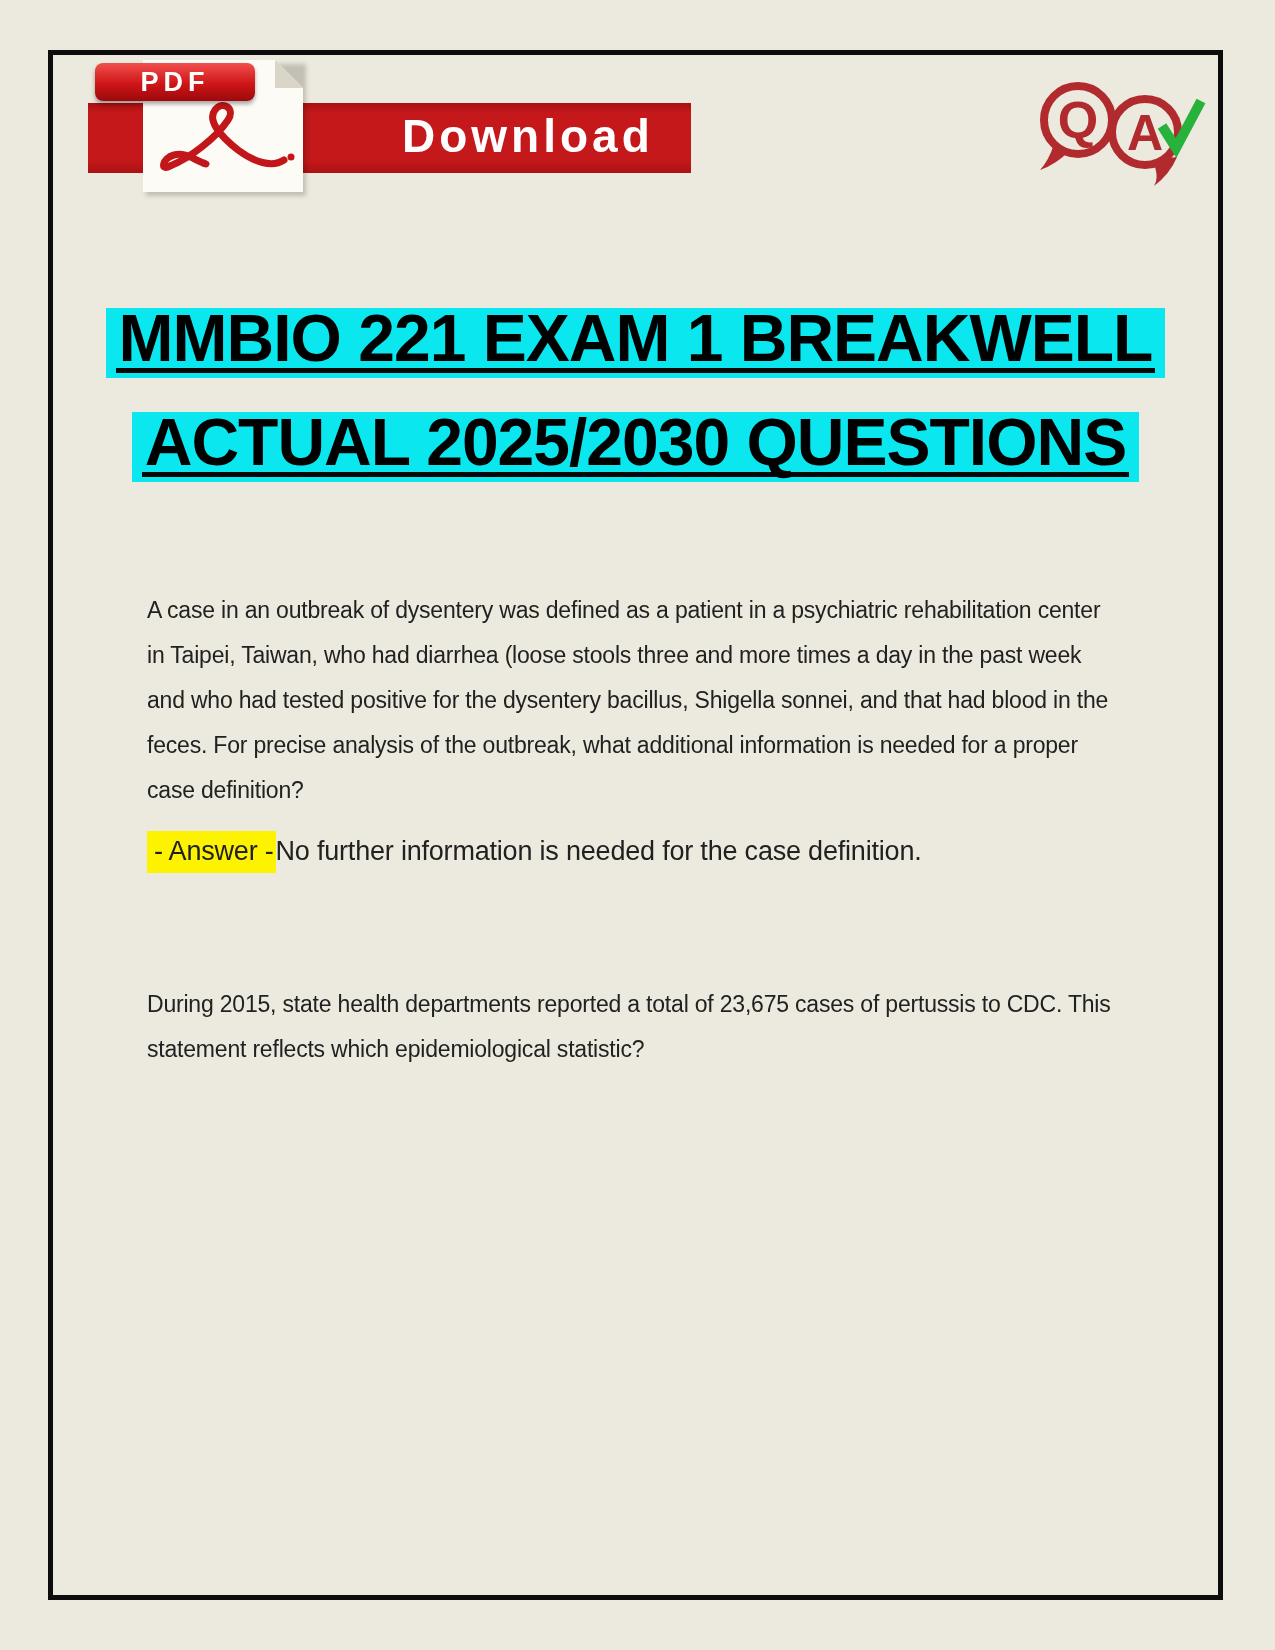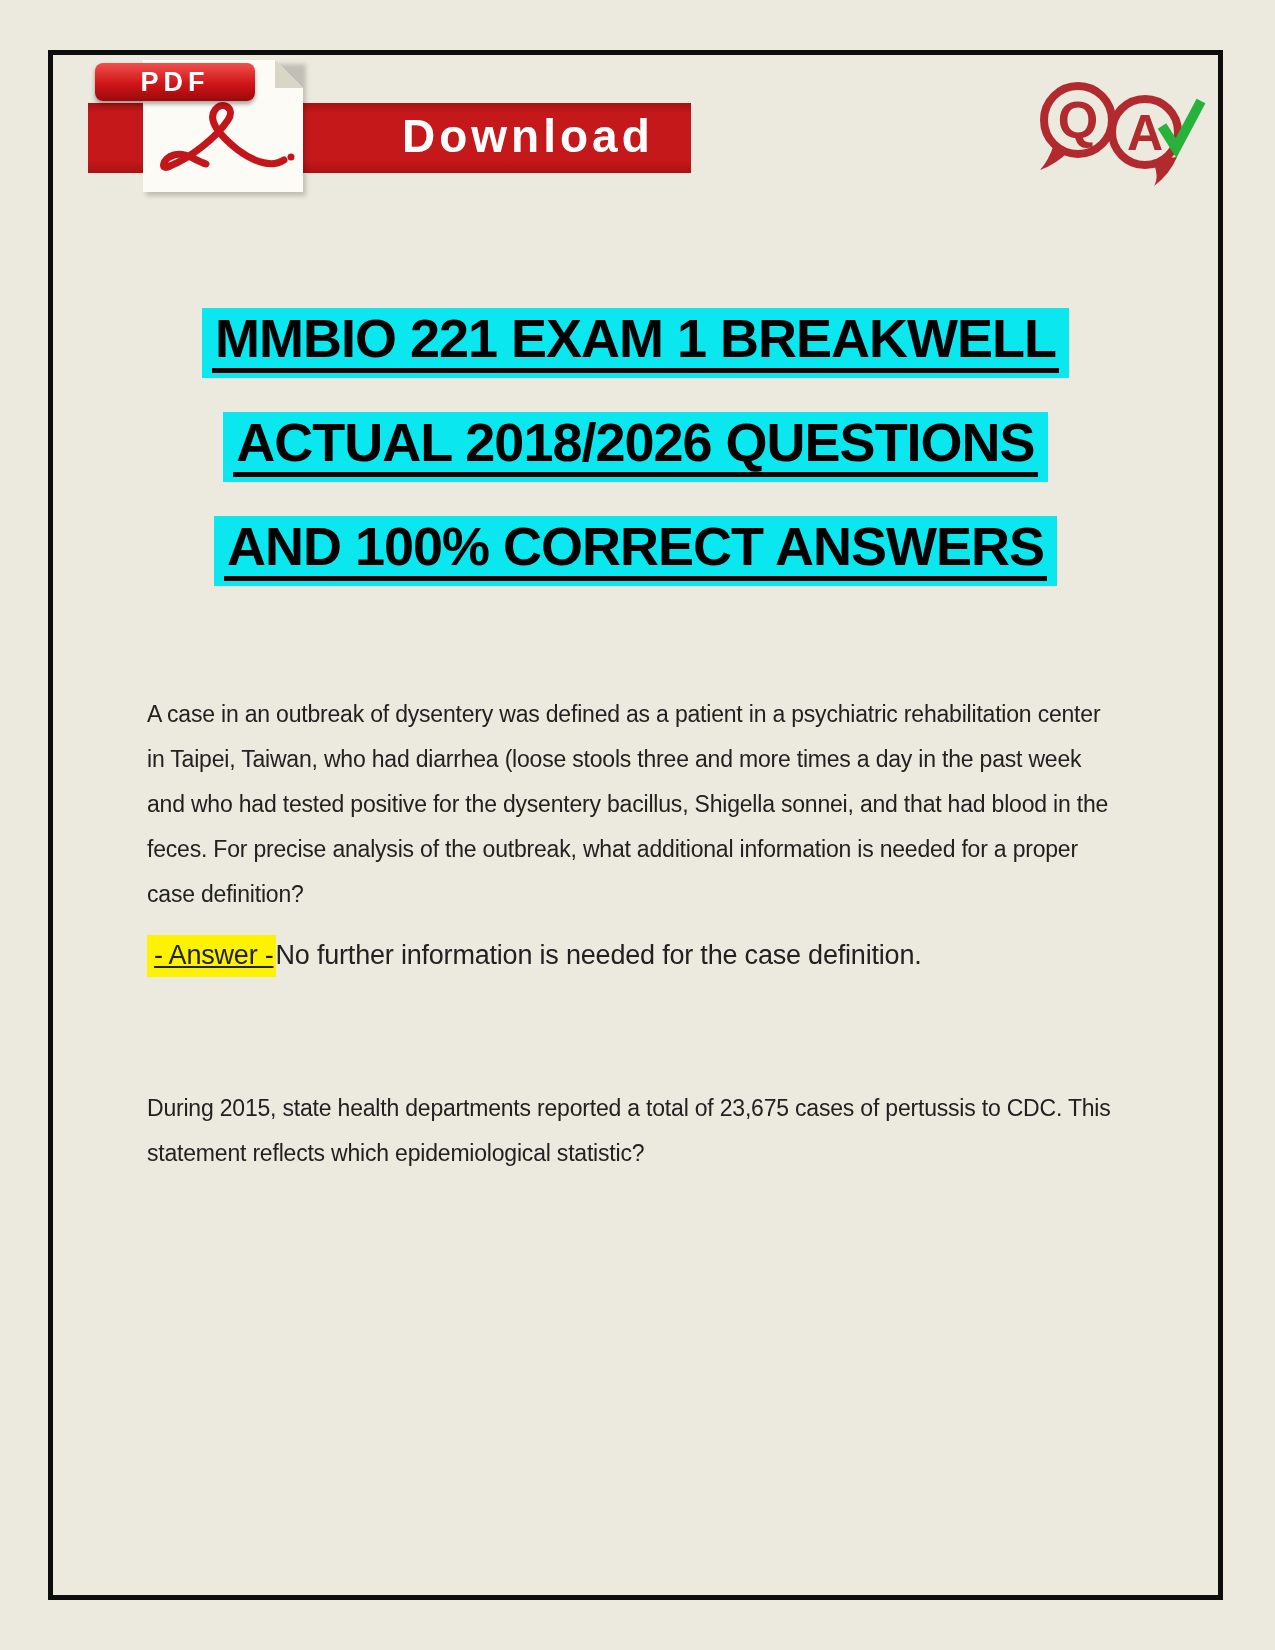--- a/index.html
+++ b/index.html
@@ -62,36 +62,35 @@
   .content{position:absolute;left:53px;top:55px;width:1165px;}
   .title-block{margin-top:253px;text-align:center;}
   .title-row{margin-bottom:34px;}
   .title-hl{
     display:inline-block;background:var(--title-highlight);
     padding:3px 10px 5px;
   }
   .title-ul{
     display:inline-block;border-bottom:5px solid #060606;
     padding:0 3px 3px;line-height:54px;
-    font-size:54px;font-weight:bold;color:#000;letter-spacing:-1px;
+    font-size:66px;font-weight:bold;color:#000;letter-spacing:-1px;
     white-space:nowrap;
   }
   .question{
     margin:106px 0 0 94px;width:975px;
     font-size:23px;line-height:45px;letter-spacing:-0.2px;
   }
   .question.second{margin-top:108px;}
   .answer-line{
     margin:16px 0 0 94px;width:975px;
     font-size:27px;line-height:45px;letter-spacing:-0.2px;
   }
   .answer-hl{
     background:var(--answer-highlight);
     padding:5px 2px 7px 7px;
-    text-decoration:underline;
   }
   p{padding:0;}
 </style>
 </head>
 <body>
 
 <div class="frame"></div>
 
 <a class="download-banner">
   <span class="download-label">Download</span>
@@ -126,24 +125,21 @@
     <path d="M122 46 L136 68 L161 21" fill="none" style="stroke:var(--check-green)" stroke-width="10"></path>
   </svg>
 </div>
 
 <div class="content">
   <div class="title-block">
     <div class="title-row">
       <span class="title-hl"><span class="title-ul">MMBIO 221 EXAM 1 BREAKWELL</span></span>
     </div>
     <div class="title-row">
-      <span class="title-hl"><span class="title-ul">ACTUAL 2018/2026 QUESTIONS</span></span>
-    </div>
-    <div class="title-row">
-      <span class="title-hl"><span class="title-ul">AND 100% CORRECT ANSWERS</span></span>
+      <span class="title-hl"><span class="title-ul">ACTUAL 2025/2030 QUESTIONS</span></span>
     </div>
   </div>
 
   <p class="question">A case in an outbreak of dysentery was defined as a patient in a psychiatric rehabilitation center in Taipei, Taiwan, who had diarrhea (loose stools three and more times a day in the past week and who had tested positive for the dysentery bacillus, Shigella sonnei, and that had blood in the feces. For precise analysis of the outbreak, what additional information is needed for a proper case definition?</p>
   <p class="answer-line"><span class="answer-hl">- Answer -</span><span>No further information is needed for the case definition.</span></p>
 
   <p class="question second">During 2015, state health departments reported a total of 23,675 cases of pertussis to CDC. This statement reflects which epidemiological statistic?</p>
 </div>
 
 </body></html>

